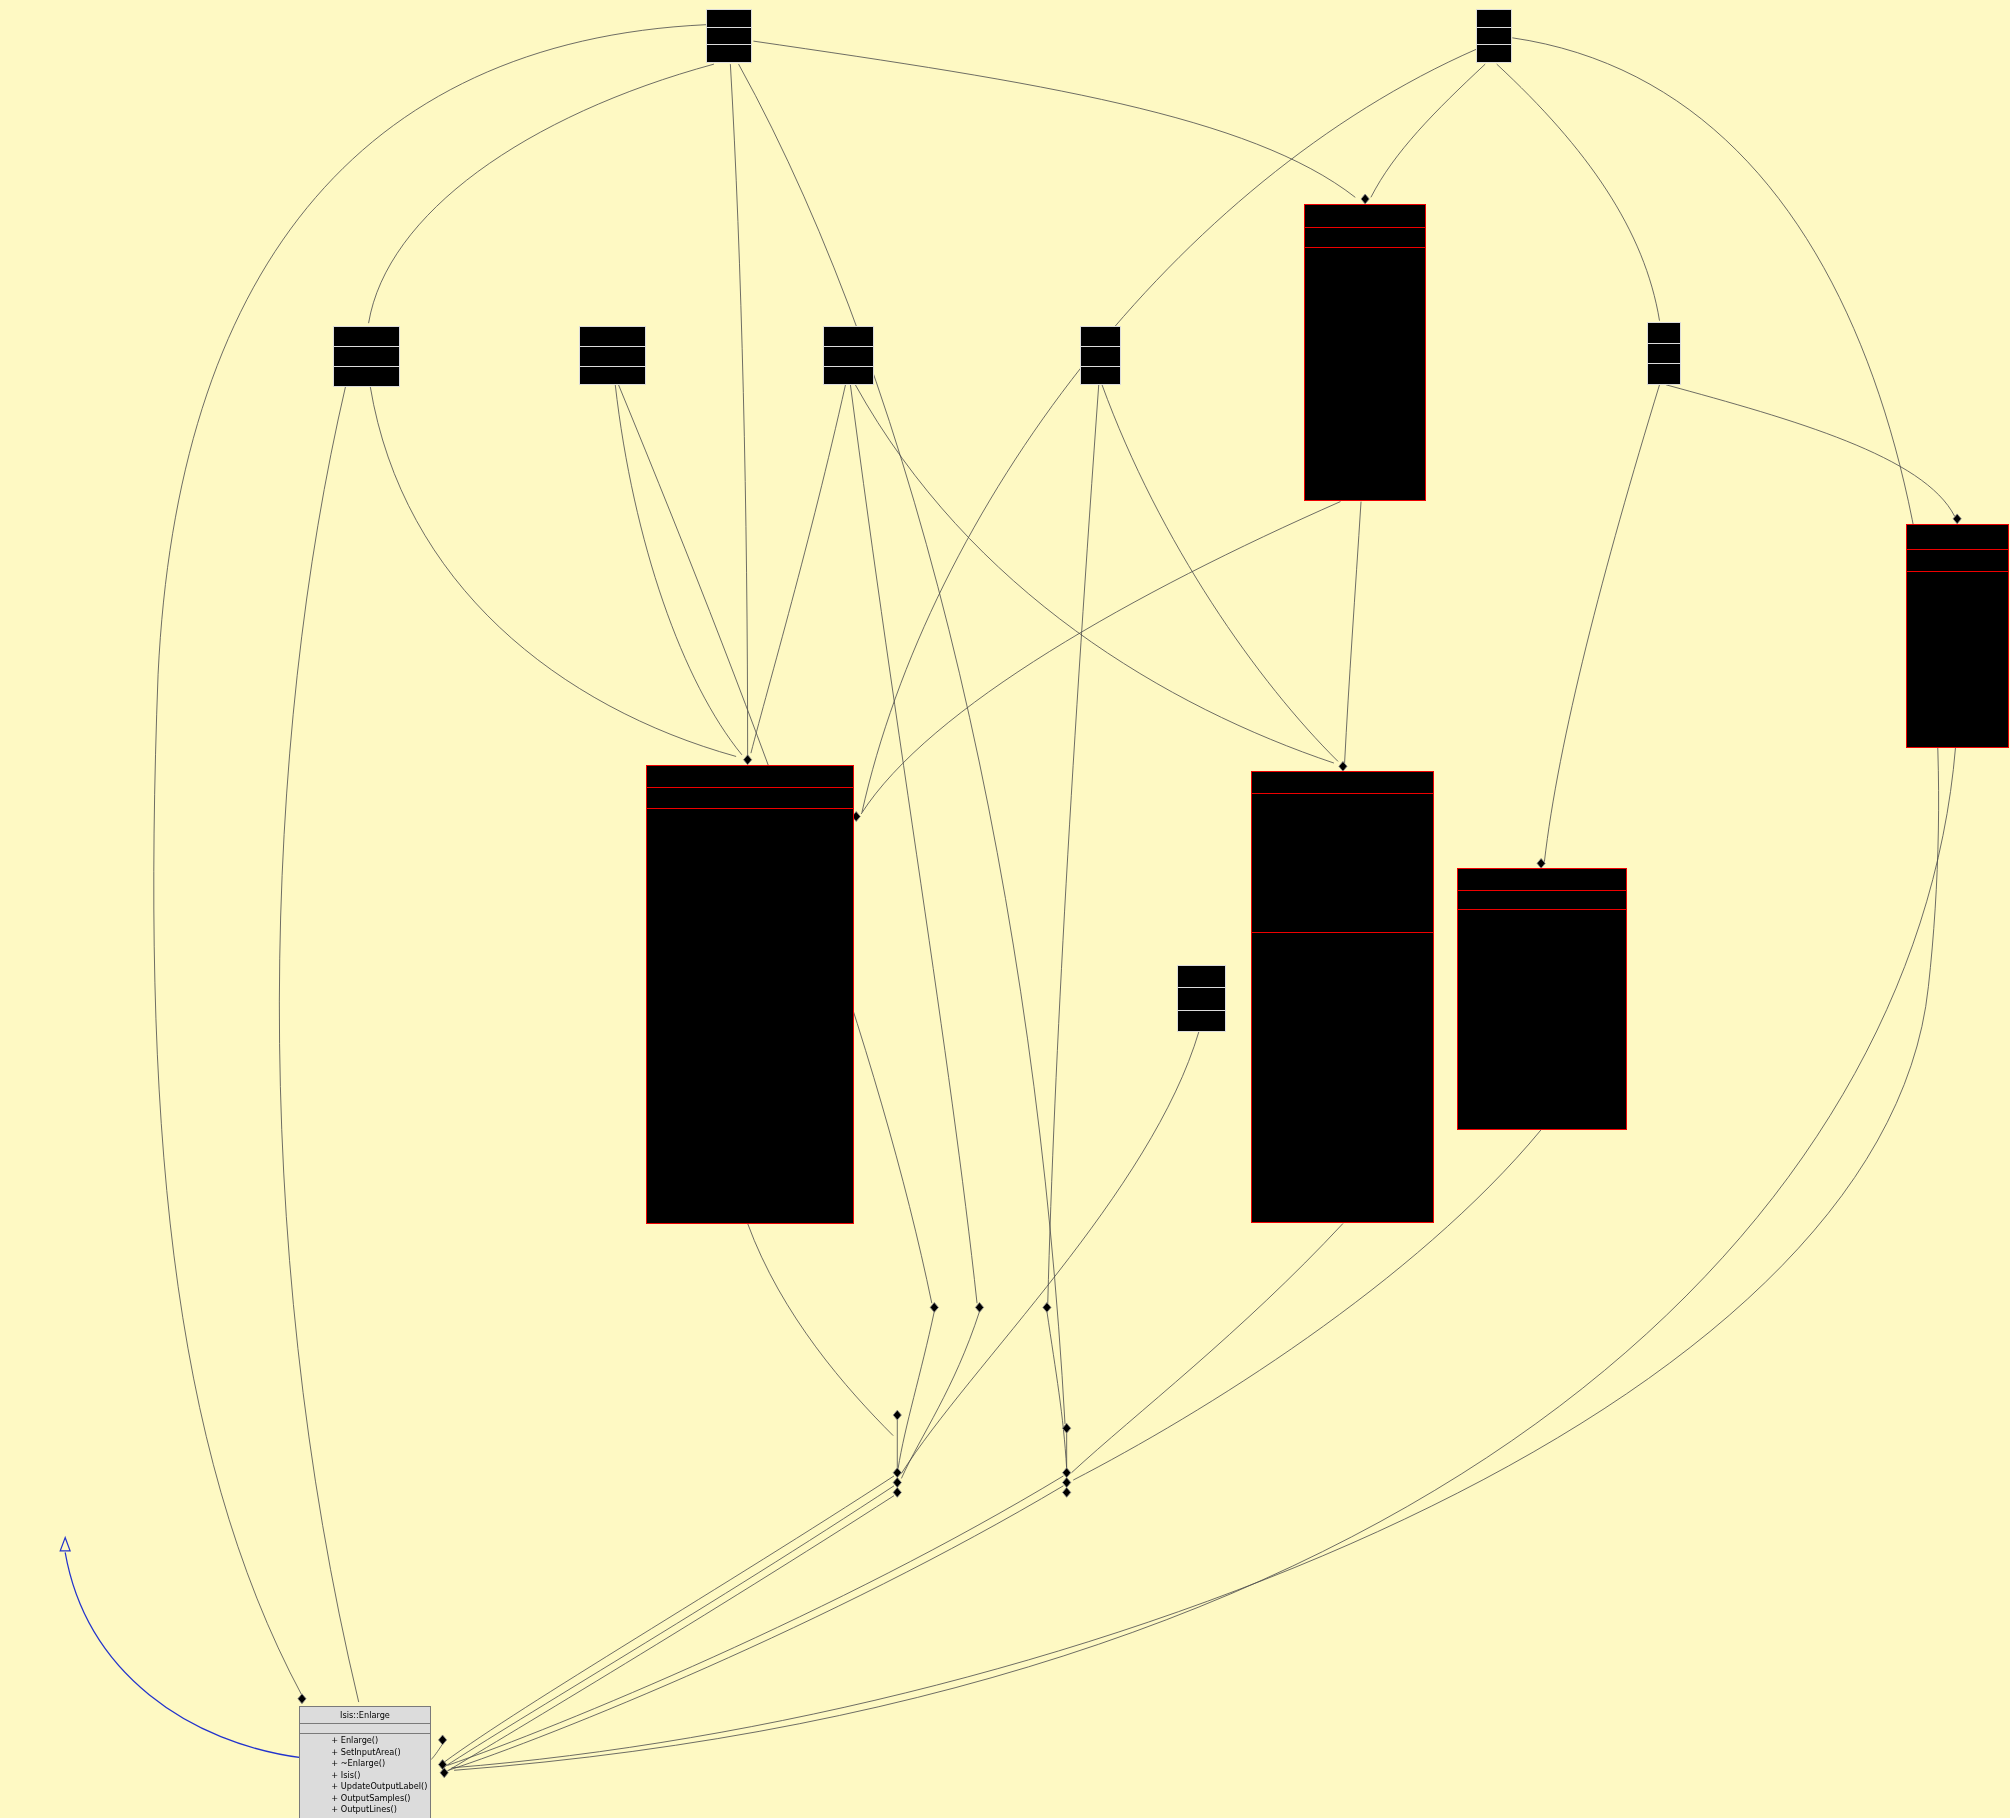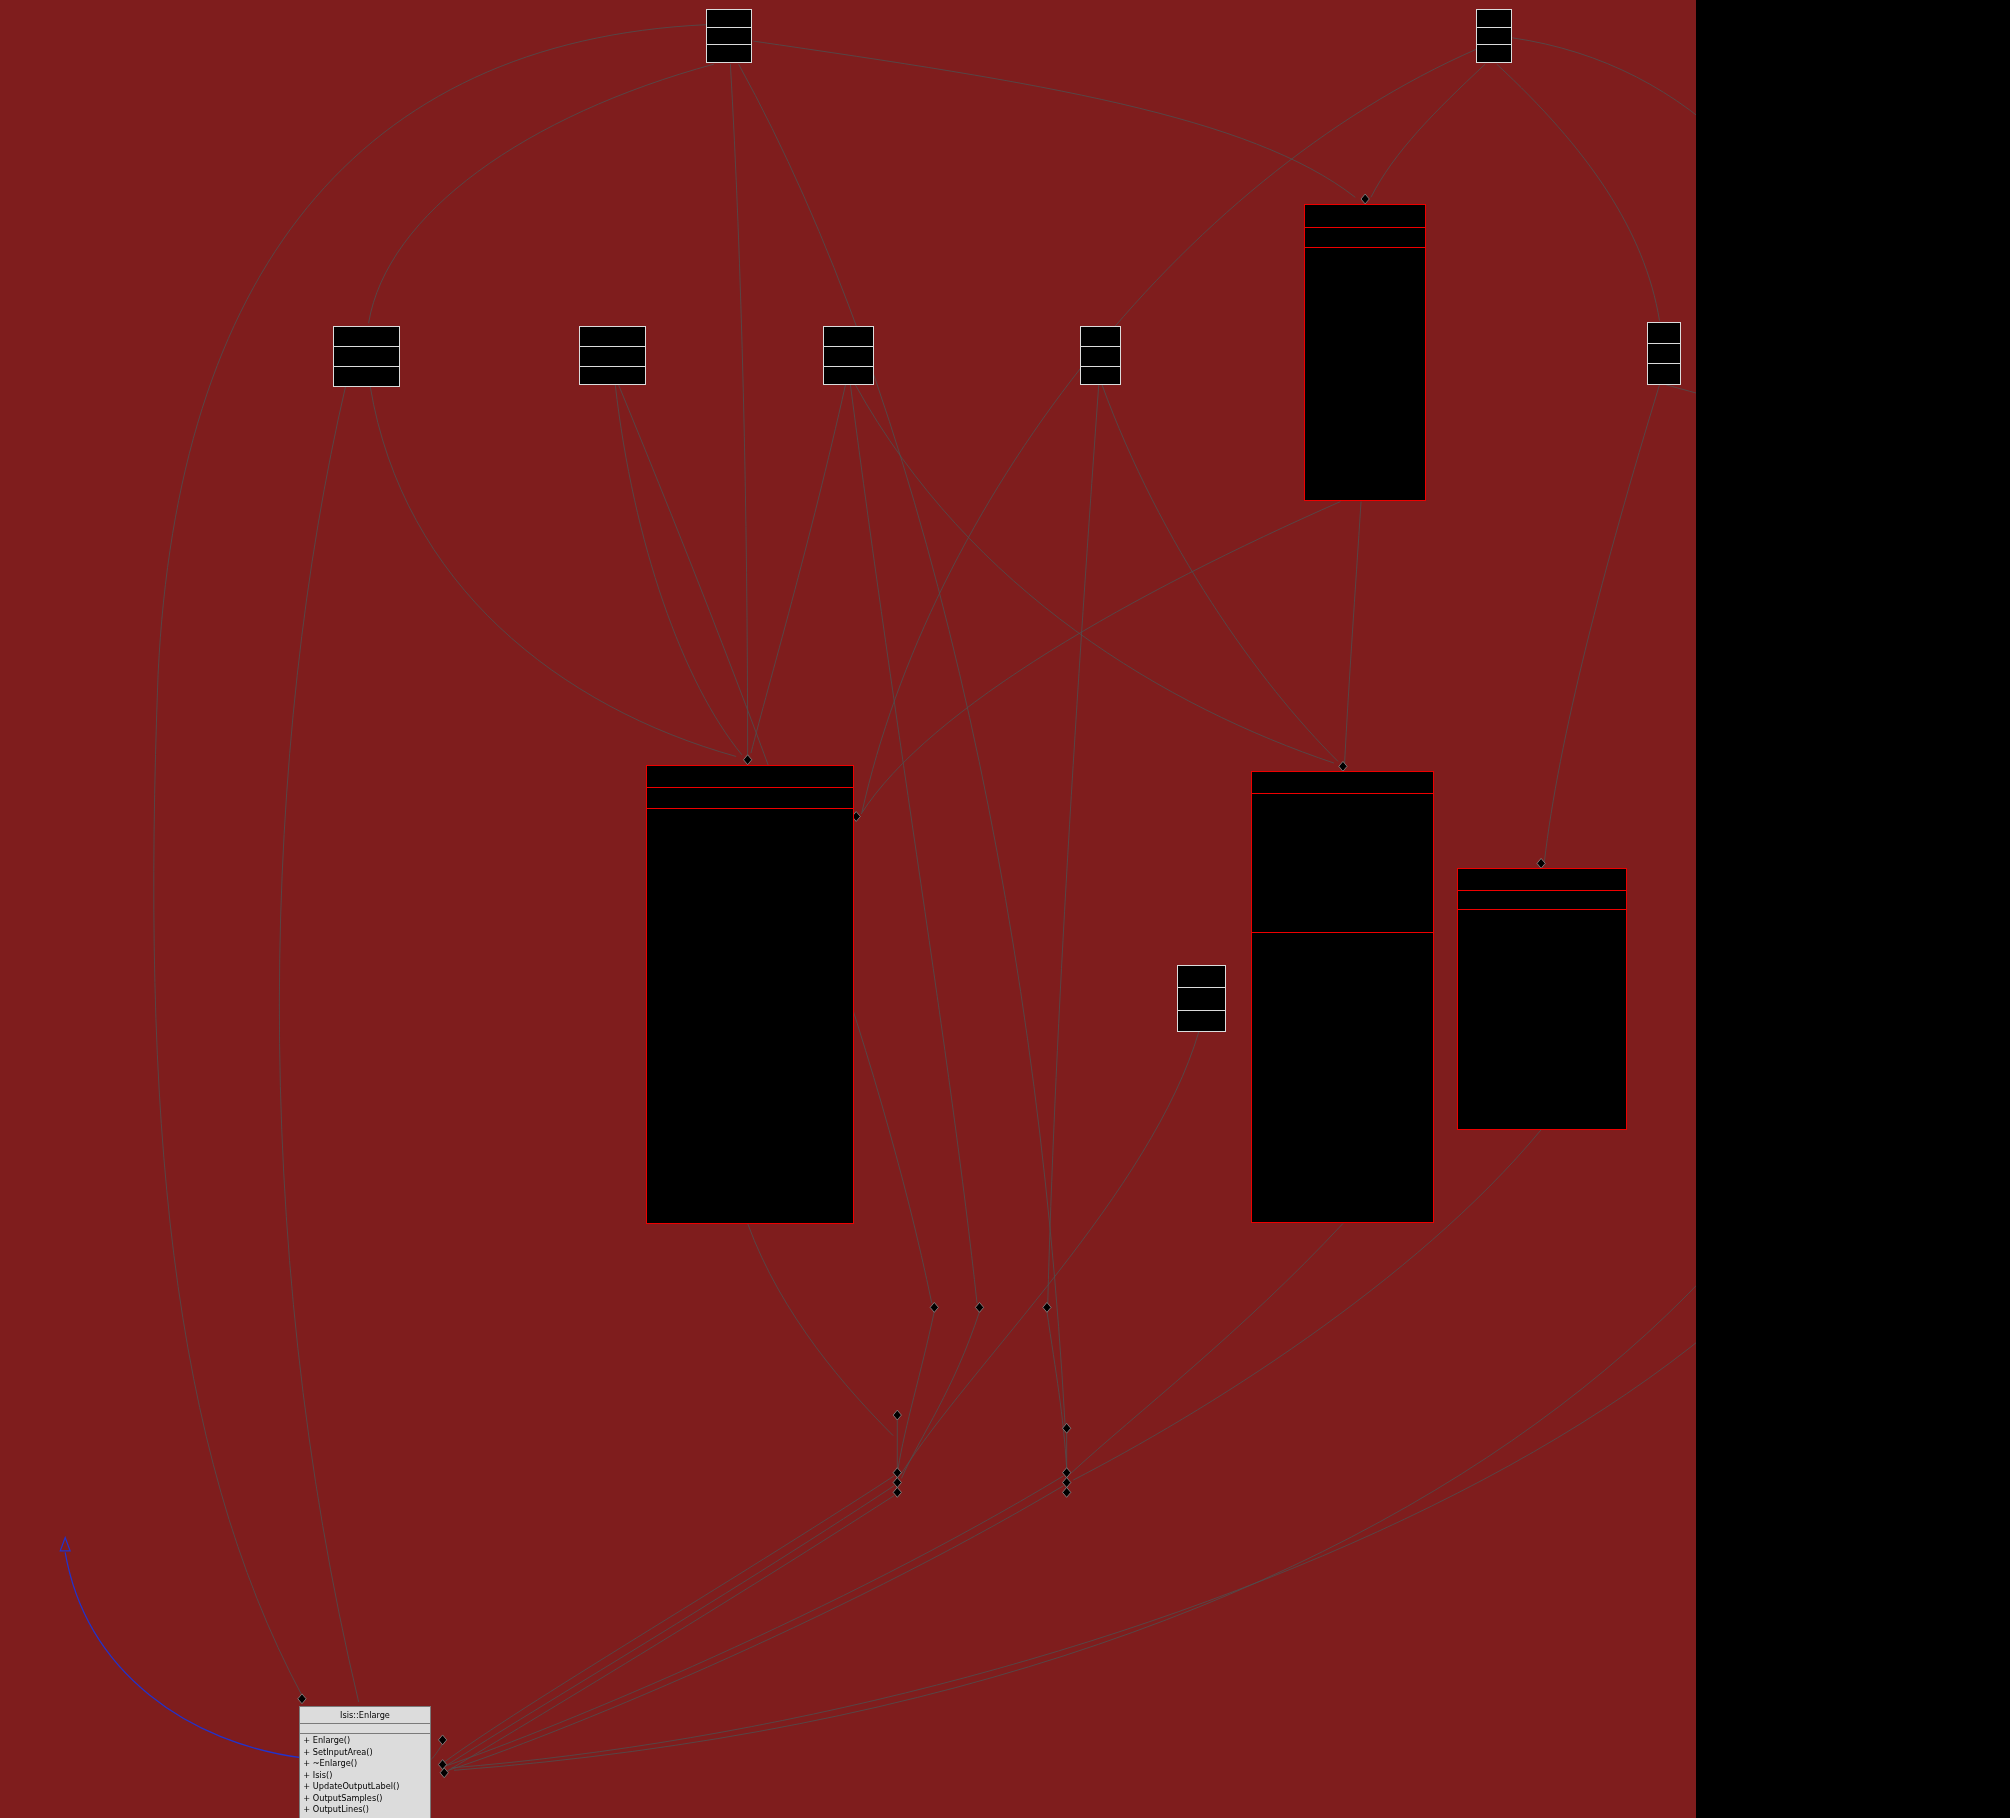--- a/index.html
+++ b/index.html
@@ -1,28 +1,28 @@
 <!DOCTYPE html>
 <html style="font-size:13px"><head>
 <meta charset="utf-8">
 <style>
   html,body{margin:0;padding:0;background:#000;}
-  #stage{position:relative;width:1696px;height:1818px;background:#7f1d1d;overflow:hidden;
+  #stage{position:relative;width:2010px;height:1818px;background:#fef9c3;overflow:hidden;
          font-family:"DejaVu Sans", sans-serif;}
   #edges{position:absolute;left:0;top:0;width:2010px;height:1818px;}
   .node{position:absolute;background:#000;border:0.8px solid #dcdcdc;box-sizing:border-box;}
   .node.red{border-color:#ee0000;}
   .node i{position:absolute;left:0;right:0;height:0;border-top:0.8px solid #dcdcdc;display:block;}
   .node.red i{border-top-color:#ee0000;}
   .enlarge{position:absolute;background:#dcdcdc;border:0.8px solid #7a7a7a;box-sizing:border-box;
            color:#000;font-size:8.2px;}
   .enlarge .ttl{height:16.4px;line-height:16.4px;text-align:center;border-bottom:0.8px solid #7a7a7a;}
   .enlarge .sep{height:8.2px;border-bottom:0.8px solid #7a7a7a;}
   .enlarge .methods{padding:1.6px 0 0 3.3px;}
-  .enlarge .m{height:11.5px;line-height:11.5px;white-space:nowrap;}
+  .enlarge .m{height:11.5px;line-height:11.5px;white-space:nowrap;margin-left:28px;}
 </style>
 </head>
 <body>
 
 <div id="stage">
 
   <svg id="edges" viewBox="0 0 2444 2211" xmlns="http://www.w3.org/2000/svg">
     <g stroke="#4e4e4e" fill="none" stroke-width="1">
 
       <path d="M 859 30 C 430 50 215 340 192 820 C 172 1350 205 1760 367 2062"></path>

